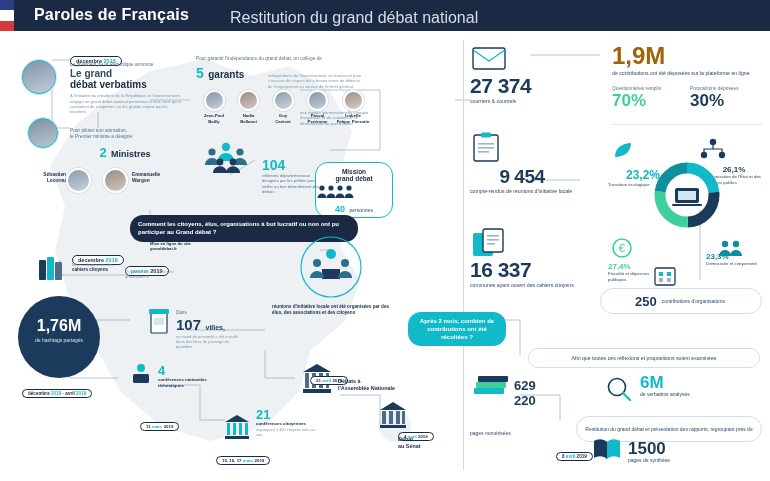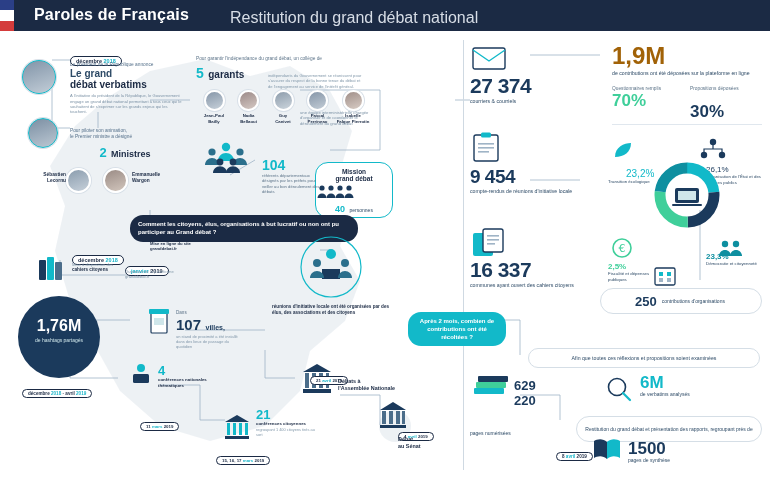--- a/index.html
+++ b/index.html
@@ -371,21 +371,21 @@
   </div>
 
   <svg style="position:absolute; left:472px; top:132px;" width="28" height="30" viewBox="0 0 28 30">
     <rect x="2" y="3" width="24" height="26" rx="2" fill="#fff" stroke="#1b3a5c" stroke-width="1.4"></rect>
     <rect x="9" y="0.5" width="10" height="5" rx="1.5" fill="#12b9c9"></rect>
     <rect x="6" y="11" width="16" height="1.6" fill="#9fb4c6"></rect>
       <rect x="6" y="15" width="16" height="1.6" fill="#9fb4c6"></rect>
     <rect x="6" y="19" width="11" height="1.6" fill="#9fb4c6"></rect>
   </svg>
   <div class="blk" style="left:470px; top:166px; width:104px;">
-    <div class="statnum" style="font-size:19px;">9 454</div>
+    <div class="statnum" style="font-size:19px;text-align:center;">9 454</div>
     <div class="statlbl" style="font-size:5.2px;">compte-rendus de réunions d'initiative locale</div>
   </div>
 
   <svg style="position:absolute; left:472px; top:228px;" width="32" height="30" viewBox="0 0 32 30">
     <rect x="1" y="5" width="20" height="23" rx="2" fill="#12b9c9"></rect>
     <rect x="11" y="1" width="20" height="23" rx="2" fill="#fff" stroke="#1b3a5c" stroke-width="1.4"></rect>
     <rect x="15" y="7" width="12" height="1.6" fill="#9fb4c6"></rect>
       <rect x="15" y="11" width="12" height="1.6" fill="#9fb4c6"></rect>
     <rect x="15" y="15" width="8" height="1.6" fill="#9fb4c6"></rect>
   </svg>
@@ -412,59 +412,59 @@
     <div style="font-size:24px; font-weight:bold; color:#a16207; line-height:1;">1,9M</div>
     <div class="statlbl" style="font-size:5.2px; margin-top:2px;">de contributions ont été déposées sur la plateforme en ligne</div>
   </div>
 
   <div class="blk" style="left:612px; top:86px; width:70px;">
     <div class="txtS" style="font-size:4.8px; color:#5d7489;">Questionnaires remplis</div>
     <div style="font-size:17px; font-weight:bold; color:#3fcf9a; line-height:1;">70%</div>
   </div>
   <div class="blk" style="left:690px; top:86px; width:72px;">
     <div class="txtS" style="font-size:4.8px; color:#5d7489;">Propositions déposées</div>
-    <div style="font-size:17px; font-weight:bold; color:#1b3a5c; line-height:1;margin-top:11px;">30%</div>
+    <div style="font-size:17px; font-weight:bold; color:#1b3a5c; line-height:1;">30%</div>
   </div>
   <div class="hline" style="left:612px; top:124px; width:150px; height:1px; background:#e0e7ee;"></div>
 
   <svg style="position:absolute; left:612px; top:140px;" width="22" height="20" viewBox="0 0 22 20">
     <path d="M3 17C3 7 12 3 19 3c0 9-7 14-16 14z" fill="#12b9c9"></path>
   </svg>
   <svg style="position:absolute; left:700px; top:138px;" width="26" height="22" viewBox="0 0 26 22">
     <circle cx="13" cy="4" r="3.2" fill="#1b3a5c"></circle>
     <circle cx="4" cy="17" r="3.2" fill="#1b3a5c"></circle>
       <circle cx="22" cy="17" r="3.2" fill="#1b3a5c"></circle>
     <path d="M13 7v4M13 11H4v3M13 11h9v3" stroke="#1b3a5c" stroke-width="1.2" fill="none"></path>
   </svg>
 
   <div class="blk" style="left:608px; top:168px; width:52px;">
-    <div style="font-size:10px; font-weight:normal; color:#12b9c9;padding-left:18px;">23,2%</div>
+    <div style="font-size:12px; font-weight:bold; color:#12b9c9;padding-left:18px;">23,2%</div>
     <div class="txtS" style="font-size:4.4px; color:#2d4a66;">Transition écologique</div>
   </div>
   <div class="blk" style="left:706px; top:165px; width:56px;">
-    <div style="font-size:8px; font-weight:normal; color:#1b3a5c;">26,1%</div>
+    <div style="font-size:8px; font-weight:bold; color:#1b3a5c;text-align:center;">26,1%</div>
     <div class="txtS" style="font-size:4.4px; color:#2d4a66;">Organisation de l'État et des services publics</div>
   </div>
 
   <svg style="position:absolute; left:652px; top:160px;" width="70" height="70" viewBox="0 0 70 70">
     <circle cx="35" cy="35" r="27" fill="none" stroke="#12b9c9" stroke-width="11" stroke-dasharray="39.4 130.2" stroke-dashoffset="0" transform="rotate(-90 35 35)"></circle>
     <circle cx="35" cy="35" r="27" fill="none" stroke="#1b3a5c" stroke-width="11" stroke-dasharray="44.3 125.3" stroke-dashoffset="-39.4" transform="rotate(-90 35 35)"></circle>
     <circle cx="35" cy="35" r="27" fill="none" stroke="#3fcf9a" stroke-width="11" stroke-dasharray="46.5 123.1" stroke-dashoffset="-83.7" transform="rotate(-90 35 35)"></circle>
     <circle cx="35" cy="35" r="27" fill="none" stroke="#0e8fa0" stroke-width="11" stroke-dasharray="39.6 130" stroke-dashoffset="-130.2" transform="rotate(-90 35 35)"></circle>
     <rect x="23" y="28" width="24" height="15" rx="2" fill="#1b3a5c"></rect>
     <rect x="26" y="31" width="18" height="9" fill="#cfe6ea"></rect>
     <rect x="20" y="44" width="30" height="2" rx="1" fill="#1b3a5c"></rect>
   </svg>
 
   <svg style="position:absolute; left:612px; top:238px;" width="20" height="20" viewBox="0 0 20 20">
     <circle cx="10" cy="10" r="9" fill="none" stroke="#3fcf9a" stroke-width="1.6"></circle>
     <text x="10" y="14" font-size="11" fill="#3fcf9a" text-anchor="middle" font-family="DejaVu Sans">€</text>
   </svg>
   <div class="blk" style="left:608px; top:262px; width:54px;">
-    <div style="font-size:8px; font-weight:bold; color:#3fcf9a;">2,5%</div>
+    <div style="font-size:8px; font-weight:bold; color:#3fcf9a;">27,4%</div>
     <div class="txtS" style="font-size:4.4px; color:#2d4a66;">Fiscalité et dépenses publiques</div>
   </div>
   <svg style="position:absolute; left:718px; top:238px;" width="26" height="20" viewBox="0 0 26 20">
     <circle cx="7" cy="6" r="3.2" fill="#0e8fa0"></circle>
       <path d="M1 18c0-3.3 2.7-6 6-6s6 2.7 6 6z" fill="#0e8fa0"></path>
     <circle cx="18" cy="6" r="3.2" fill="#0e8fa0"></circle>
       <path d="M12 18c0-3.3 2.7-6 6-6s6 2.7 6 6z" fill="#0e8fa0"></path>
   </svg>
   <div class="blk" style="left:706px; top:252px; width:56px;">
     <div style="font-size:8px; font-weight:bold; color:#0e8fa0;">23,3%</div>

